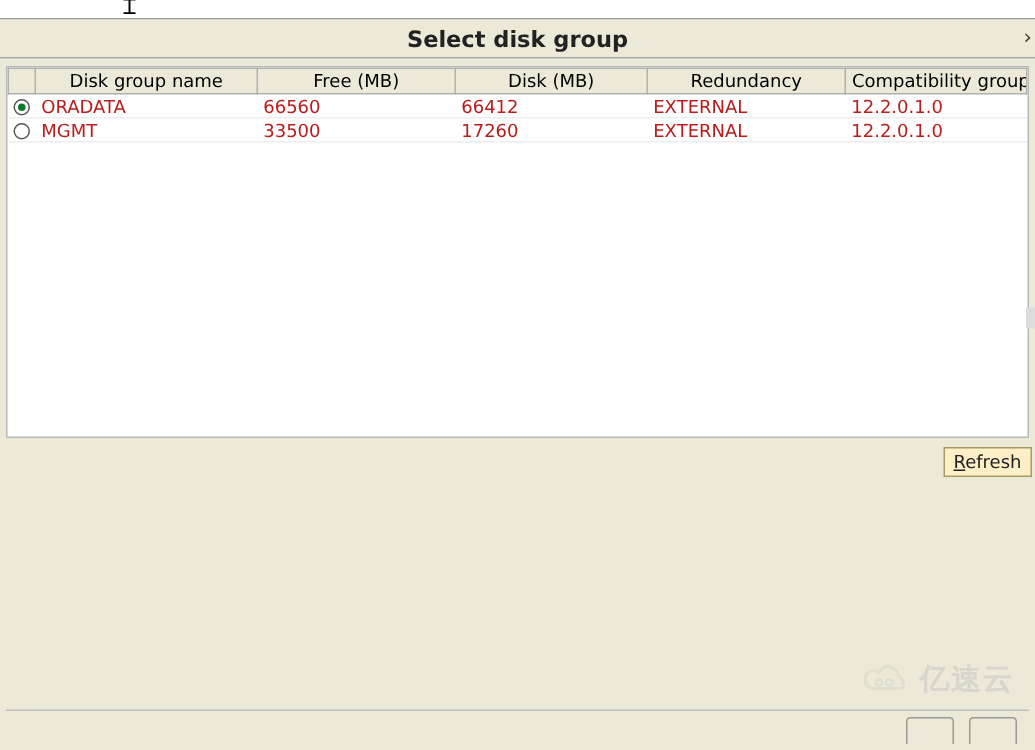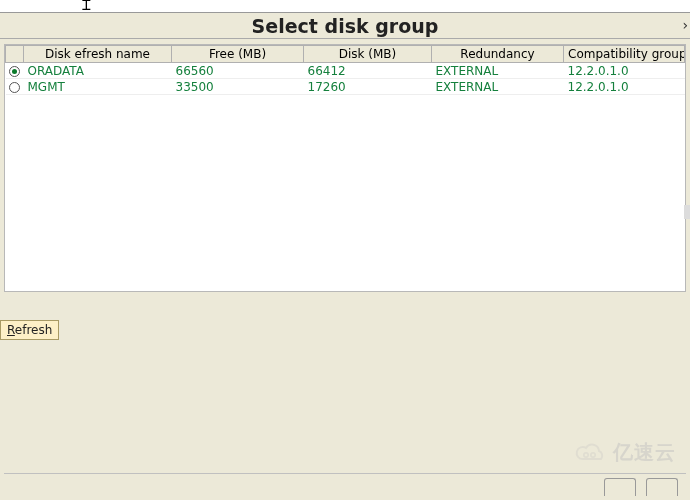--- a/index.html
+++ b/index.html
@@ -29,21 +29,21 @@
     .title-row {
       height: 26px;
       display: flex;
       align-items: center;
       justify-content: center;
       background: #ece9d8;
       border-bottom: 1px solid #aaa;
       position: relative;
     }
     .title-text {
-      font-size: 19px;
+      font-size: 15px;
       font-weight: bold;
       color: #222;
     }
     .close-x {
       position: absolute;
       right: 2px;
       top: 4px;
       font-size: 14px;
       color: #333;
     }
@@ -77,21 +77,21 @@
       overflow: hidden;
     }
     thead th.empty { background: #ece9d8; }
     tbody td {
       border-bottom: 1px solid #eee;
       padding: 0 4px;
       height: 16px;
       white-space: nowrap;
       overflow: hidden;
       font-size: 12px;
-      color: #15803d;
+      color: #b91c1c;
       text-align: left;
       vertical-align: middle;
     }
     tbody td.radio-cell {
       text-align: center;
       padding: 0;
     }
     .radio {
       appearance: none;
       width: 11px;
@@ -107,22 +107,23 @@
       content: "";
       position: absolute;
       width: 5px;
       height: 5px;
       background: #0a7a2a;
       border-radius: 50%;
       top: 2px;
       left: 2px;
     }
     .refresh-row {
-      margin-top: 28px;
+      margin-top: 6px;
       padding-right: 2px;
+      text-align: right;
     }
     .btn {
       display: inline-block;
       background: #fdf0c7;
       border: 1px solid #a89a64;
       padding: 2px 6px;
       font-size: 12px;
       color: #222;
       cursor: pointer;
     }
@@ -193,21 +194,21 @@
       <col class="radio-col">
         <col class="name-col">
         <col class="size-col">
       <col class="free-col">
         <col class="red-col">
         <col class="comp-col">
     </colgroup>
     <thead>
       <tr>
         <th class="empty"></th>
-        <th>Disk efresh name</th>
+        <th>Disk group name</th>
         <th>Free (MB)</th>
         <th>Disk (MB)</th>
         <th>Redundancy</th>
         <th>Compatibility group</th>
       </tr>
     </thead>
     <tbody id="rows">
         <tr>
           <td class="radio-cell"><span class="radio checked"></span></td>
           <td>ORADATA</td>

